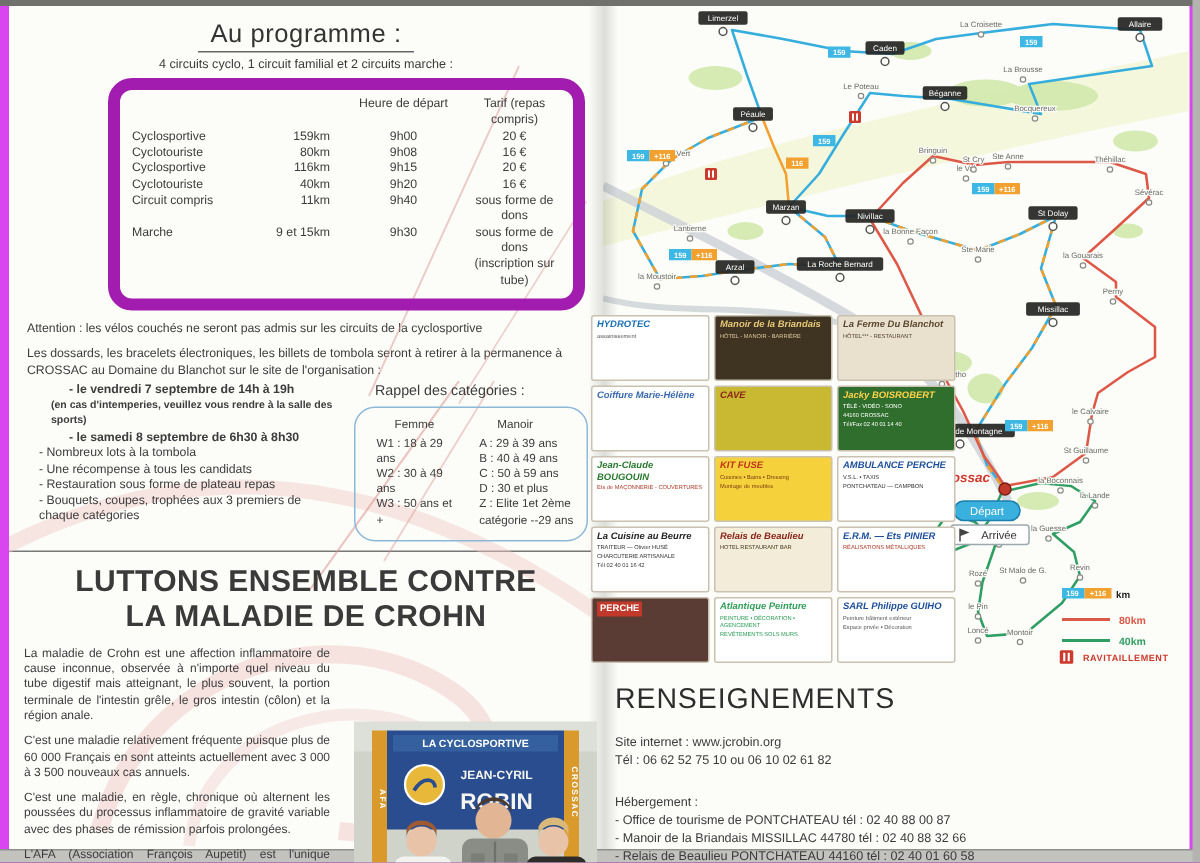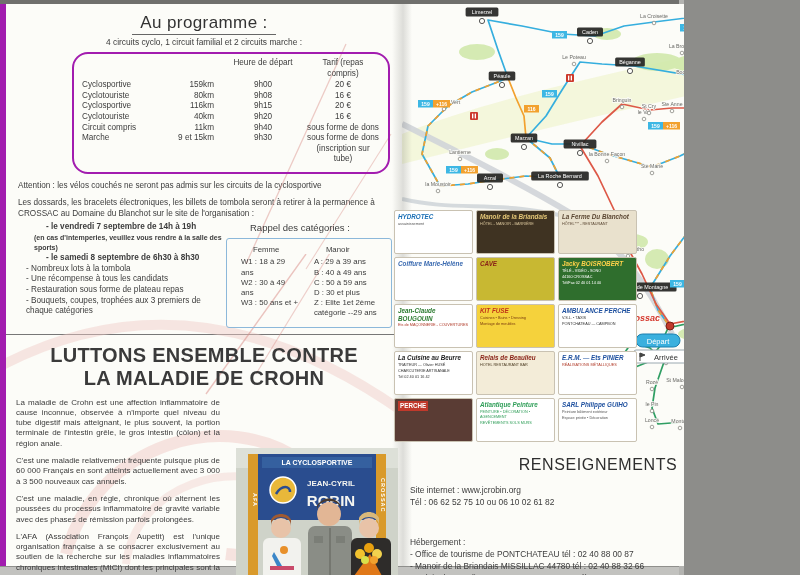--- a/index.html
+++ b/index.html
@@ -1,47 +1,47 @@
 <!DOCTYPE html>
 <html><head>
 <meta charset="utf-8">
 <style>
   html,body{margin:0;padding:0;background:#8d8d8a;}
   *{box-sizing:border-box;}
-  .scan{position:relative;width:684px;height:575px;background:#a21caf;overflow:hidden;
+  .scan{position:relative;width:800px;height:575px;background:#d946ef;overflow:hidden;
         font-family:"Liberation Sans",sans-serif;color:#3c3c3c;}
   .edge-top{position:absolute;left:0;top:0;width:800px;height:4px;background:#70706d;}
   .edge-bottom{position:absolute;left:0;top:566px;width:800px;height:9px;background:#c2c2bf;border-top:1px solid #8f8f8c;}
   .edge-right{position:absolute;right:0;top:0;width:5px;height:575px;background:#b3b3b0;}
   .page{position:absolute;top:4px;height:562px;background:#fcfcf8;}
   .page.left{left:6px;width:396px;}
   .page.right{left:402px;width:391px;}
   .fold{position:absolute;top:4px;left:392px;width:20px;height:562px;
         background:linear-gradient(90deg,rgba(0,0,0,0),rgba(110,110,105,.22) 55%,rgba(0,0,0,0));pointer-events:none;}
   
   .title{font-size:17px;color:#333;margin:9px auto 2px;width:fit-content;
          border-bottom:1px solid #666;padding:0 8px 1px;letter-spacing:.4px;}
   .subtitle{text-align:center;font-size:8.4px;margin-bottom:5px;}
-  .program-box{width:318px;margin:2px 6px 4px 66px;border:2px solid #a21caf;border-radius:16px;
+  .program-box{width:318px;margin:2px 6px 4px 66px;border:8px solid #a21caf;border-radius:16px;
                padding:4px 8px 7px;position:relative;z-index:2;}
   .prow{display:grid;grid-template-columns:90px 48px 86px 1fr;font-size:8.2px;line-height:10.6px;}
   .prow .c-dist{text-align:right;padding-right:6px;}
   .prow .c-dep,.prow .c-tar{text-align:center;}
   .phead{margin-bottom:1px;}
   .attention{margin:7px 0 0 12px;font-size:8.2px;}
   .dossards{margin:8px 12px 0;font-size:8.2px;line-height:10.6px;}
   .two-col{display:flex;margin:3px 0 0 12px;position:relative;z-index:2;}
   .col-l{width:208px;}
   .col-r{flex:1;padding-right:10px;}
   .perm-line{font-size:8.2px;line-height:10.4px;margin-left:28px;font-weight:bold;}
   .perm-line.small{font-size:7px;margin-left:16px;}
   .arrivee-title{font-size:8.4px;margin:12px 0 10px 0;}
   .arr-item{font-size:8.2px;line-height:10.6px;margin-left:8px;}
   .cat-title{font-size:9.5px;margin:0 0 5px 24px;}
-  .cat-box{border:1.5px solid #8cb8da;border-radius:3px;padding:6px 6px 8px;display:flex;font-size:7.8px;}
+  .cat-box{border:1.5px solid #8cb8da;border-radius:14px;padding:6px 6px 8px;display:flex;font-size:7.8px;margin-left:10px;}
   .cat-col{line-height:10.2px;}
   .cat-col.f{width:44%;padding-left:8px;}
   .cat-col.h{width:56%;text-align:left;padding-left:14px;}
   .cat-head{text-align:left;margin:0 0 2px 12px;}
   .divider{border-top:1px solid #777;margin:6px 0 0;}
   .crohn-title{text-align:center;font-weight:bold;font-size:20px;line-height:23px;color:#3a3a3a;
                margin-top:9px;letter-spacing:.3px;position:relative;z-index:2;}
   .crohn-body{display:flex;margin:8px 4px 0 10px;gap:16px;position:relative;z-index:2;}
   .paras{width:206px;}
   .paras p{font-size:8px;line-height:10.3px;text-align:justify;margin:0 0 7px;}
@@ -52,23 +52,23 @@
   .badge-t{font-size:5px;font-weight:bold;fill:#fff;}
   .town{font-size:5.2px;fill:#6b6b66;paint-order:stroke;stroke:#fbfbf8;stroke-width:1.6px;}
   .chip-t{font-size:5.4px;fill:#fff;}
   #ads-grid{position:absolute;left:394px;top:210px;width:245px;display:grid;
             grid-template-columns:repeat(3,79px);grid-auto-rows:44px;gap:3px;z-index:3;}
   .ad{border:1px solid #c9c2b2;border-radius:2px;padding:2px 3px;overflow:hidden;}
   .ad .t{font-size:6.3px;font-weight:bold;font-style:italic;line-height:7.5px;}
   .ad .t.banner{background:#c0392b;color:#fff;padding:1px 2px;width:fit-content;font-style:normal;}
   .ad .l{font-size:3.8px;line-height:5px;margin-top:1px;}
   .rens{position:absolute;left:8px;top:452px;width:376px;}
-  .rens-title{text-align:center;font-size:16px;color:#2e2e2e;letter-spacing:.6px;margin-bottom:10px;}
+  .rens-title{font-size:19px;color:#2e2e2e;letter-spacing:.6px;margin-bottom:10px;}
   .rens-line{font-size:8.4px;line-height:12px;}
-  .heberg-title{margin-top:28px;}
+  .heberg-title{margin-top:16px;}
 </style>
 </head>
 <body>
 
 <div class="scan">
   <div class="edge-top"></div>
   <div class="edge-bottom"></div>
   <div class="edge-right"></div>
 
   <div class="page left">

